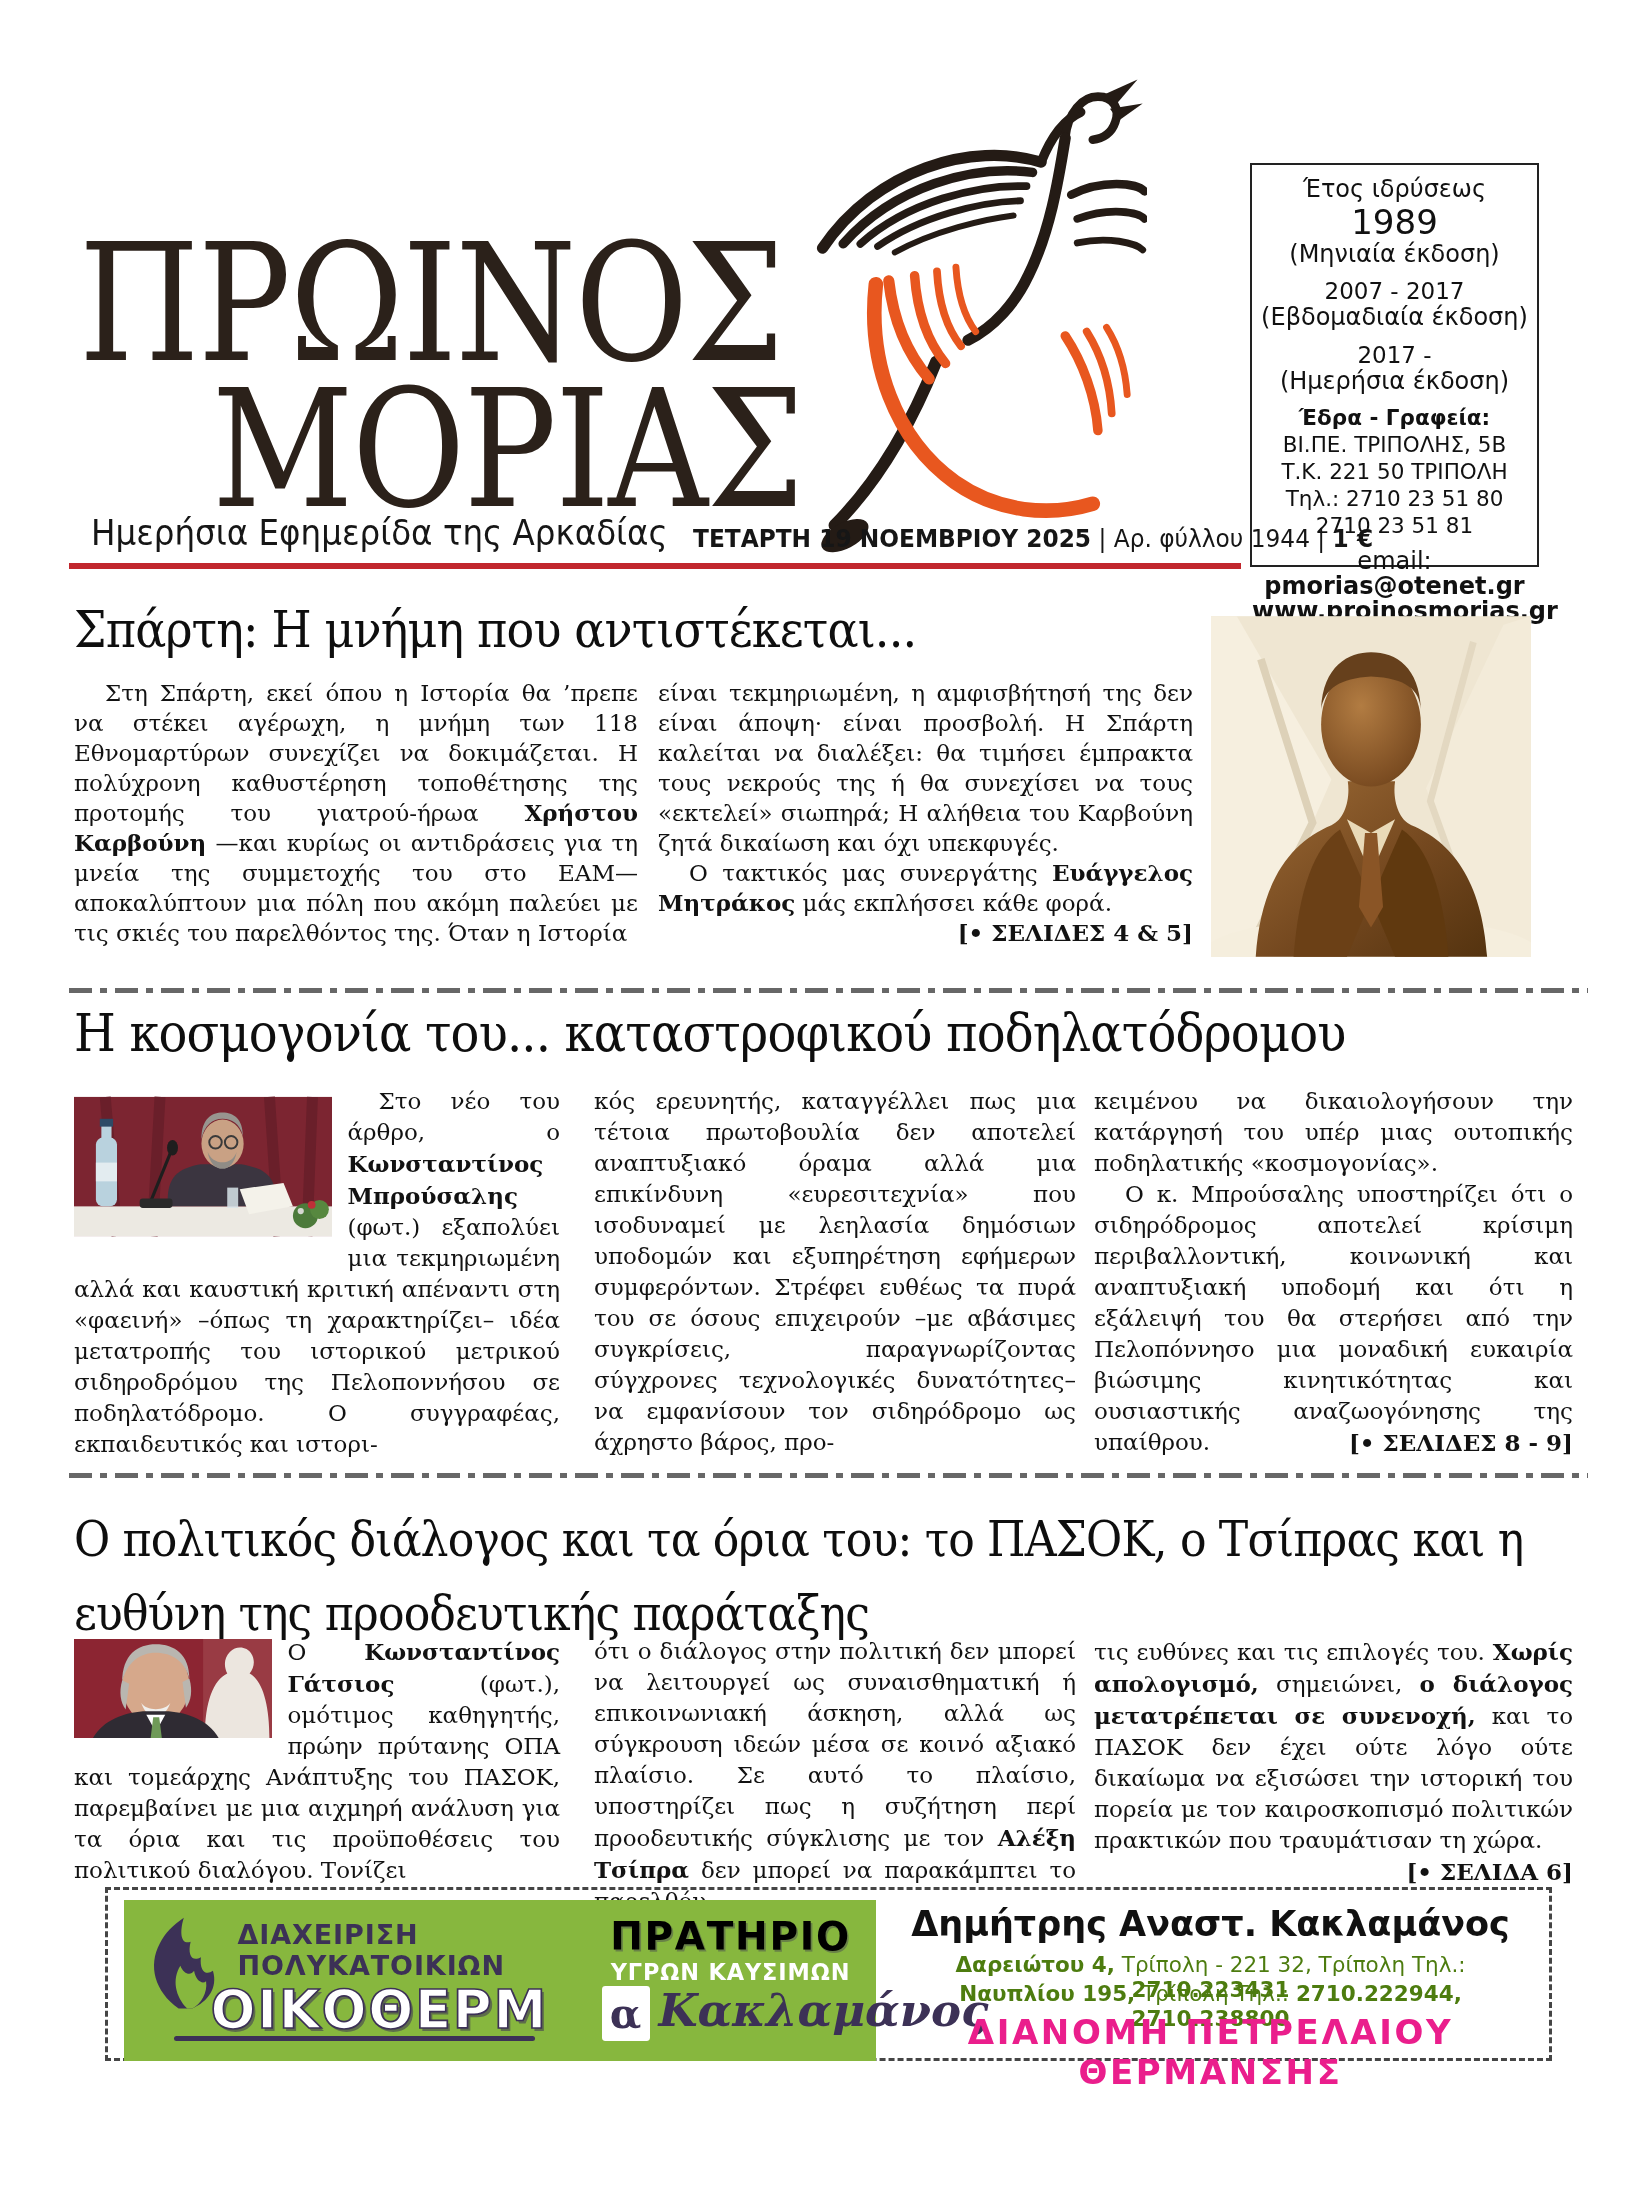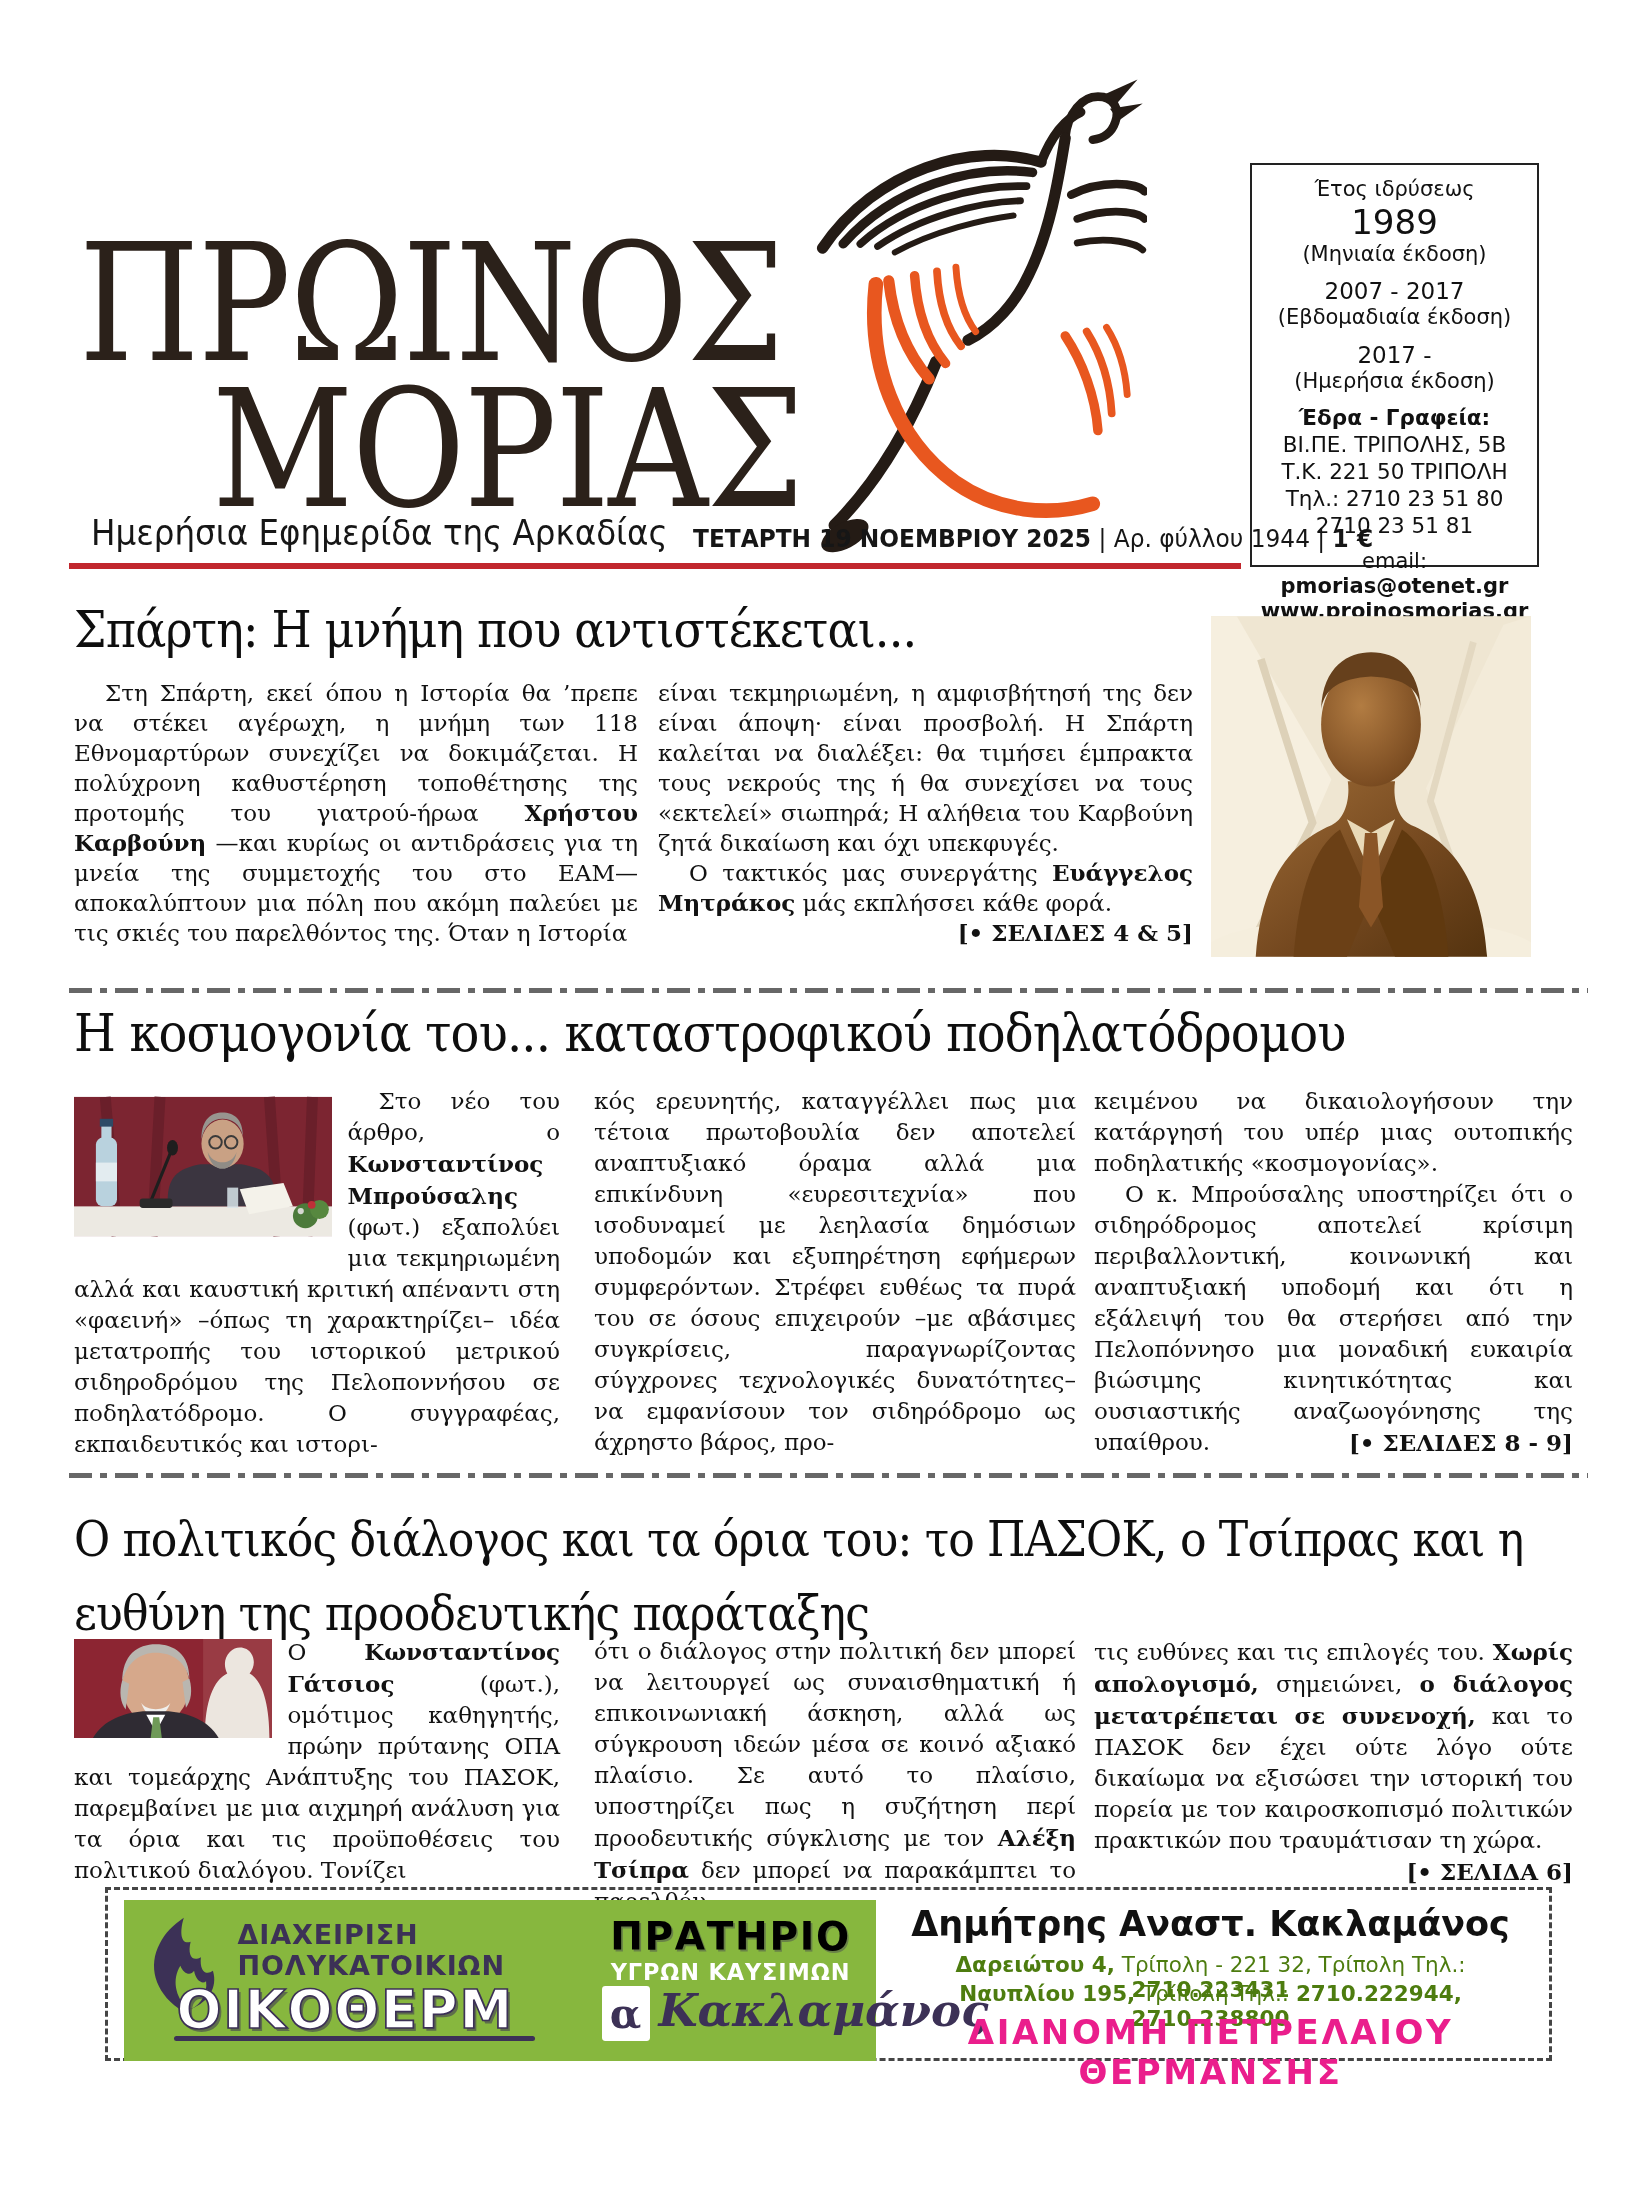--- a/index.html
+++ b/index.html
@@ -20,21 +20,21 @@
   .dateline b{font-weight:bold;}
   .red-rule{left:69px;top:563px;width:1172px;height:6px;background:#c1272d;}
 
   
   .infobox{left:1250px;top:163px;width:289px;height:404px;border:2.6px solid #222;
            box-sizing:border-box;font-family:"DejaVu Sans",sans-serif;text-align:center;
            padding-top:12px;font-size:21.5px;line-height:27px;color:#111;}
   .infobox .yr{font-size:34px;line-height:40px;text-align:center;}
   .infobox .mid{font-size:23px;line-height:28px;}
   .infobox .gap{height:10.3px;}
-  .infobox .sm{font-size:21px;line-height:25px;}
+  .infobox .sm{font-size:24px;line-height:25px;}
   .infobox b{font-weight:bold;}
 
   
   .headline{font-family:"DejaVu Serif",serif;font-weight:400;color:#0e0e0e;letter-spacing:-0.9px;
             transform:scale(.96,1.05);transform-origin:left top;white-space:nowrap;line-height:1;}
   .headline-wrap{font-family:"DejaVu Serif",serif;font-weight:400;color:#0e0e0e;letter-spacing:-0.9px;
             transform:scale(.96,1.05);transform-origin:left top;line-height:1.52;}
   .col{font-family:"DejaVu Serif",serif;text-align:justify;color:#121212;}
   .col p{margin:0;}
   .ind{text-indent:31px;}
@@ -47,21 +47,21 @@
   .divider{height:5.2px;background:repeating-linear-gradient(to right,
            #676767 0 23px,transparent 23px 31px,#676767 31px 38px,transparent 38px 46px);}
 
   
   .banner{left:105px;top:1887px;width:1447px;height:174px;border:3.4px dashed #454545;box-sizing:border-box;}
   .greenbox{position:absolute;left:15.5px;top:10.3px;width:752px;height:161px;background:#87b73e;}
   .oiko-t{position:absolute;font-family:"DejaVu Sans",sans-serif;font-weight:bold;color:#3c3156;
           font-size:27px;line-height:32px;letter-spacing:0.9px;}
   .oiko-brand{position:absolute;font-family:"DejaVu Sans",sans-serif;font-weight:bold;color:#ffffff;
           font-size:53px;letter-spacing:1.7px;-webkit-text-stroke:1.7px #3c3156;
-          text-shadow:2.6px 2.6px 0 rgba(60,49,86,.55);}
+          text-shadow:2.6px 2.6px 0 rgba(60,49,86,.55);margin-left:34px;}
   .oiko-bar{position:absolute;background:#3c3156;height:4.3px;border-radius:2.6px;}
   .prat-1{position:absolute;font-family:"DejaVu Sans",sans-serif;font-weight:bold;color:#000000;
           font-size:39px;letter-spacing:1.7px;text-shadow:1.7px 1.7px 0 rgba(60,49,86,.4);}
   .prat-2{position:absolute;font-family:"DejaVu Sans",sans-serif;font-weight:bold;color:#fff;font-size:22.4px;letter-spacing:0.9px;}
   .kak-script{position:absolute;font-family:"DejaVu Serif",serif;font-style:italic;font-weight:bold;
           color:#3c3156;font-size:45px;}
   .kak-mark{position:absolute;width:48px;height:55px;background:#fff;border-radius:3.4px;
           display:flex;align-items:center;justify-content:center;font-family:"DejaVu Serif",serif;
           font-weight:bold;color:#3c3156;font-size:41px;}
   .owner{position:absolute;left:774px;top:13.8px;width:657px;text-align:center;

